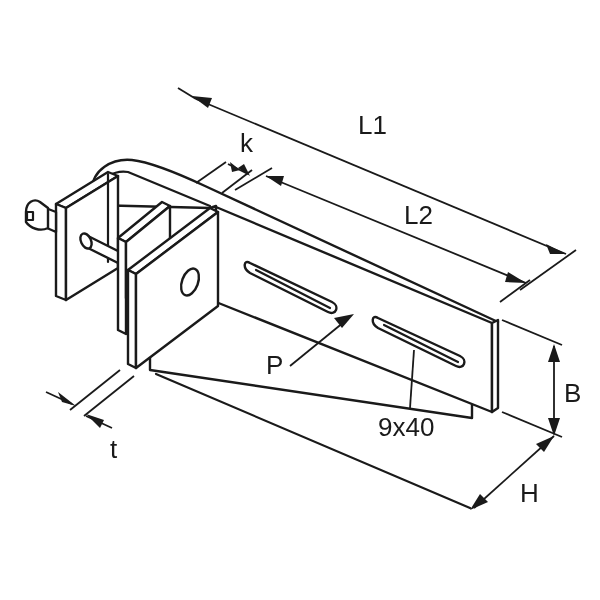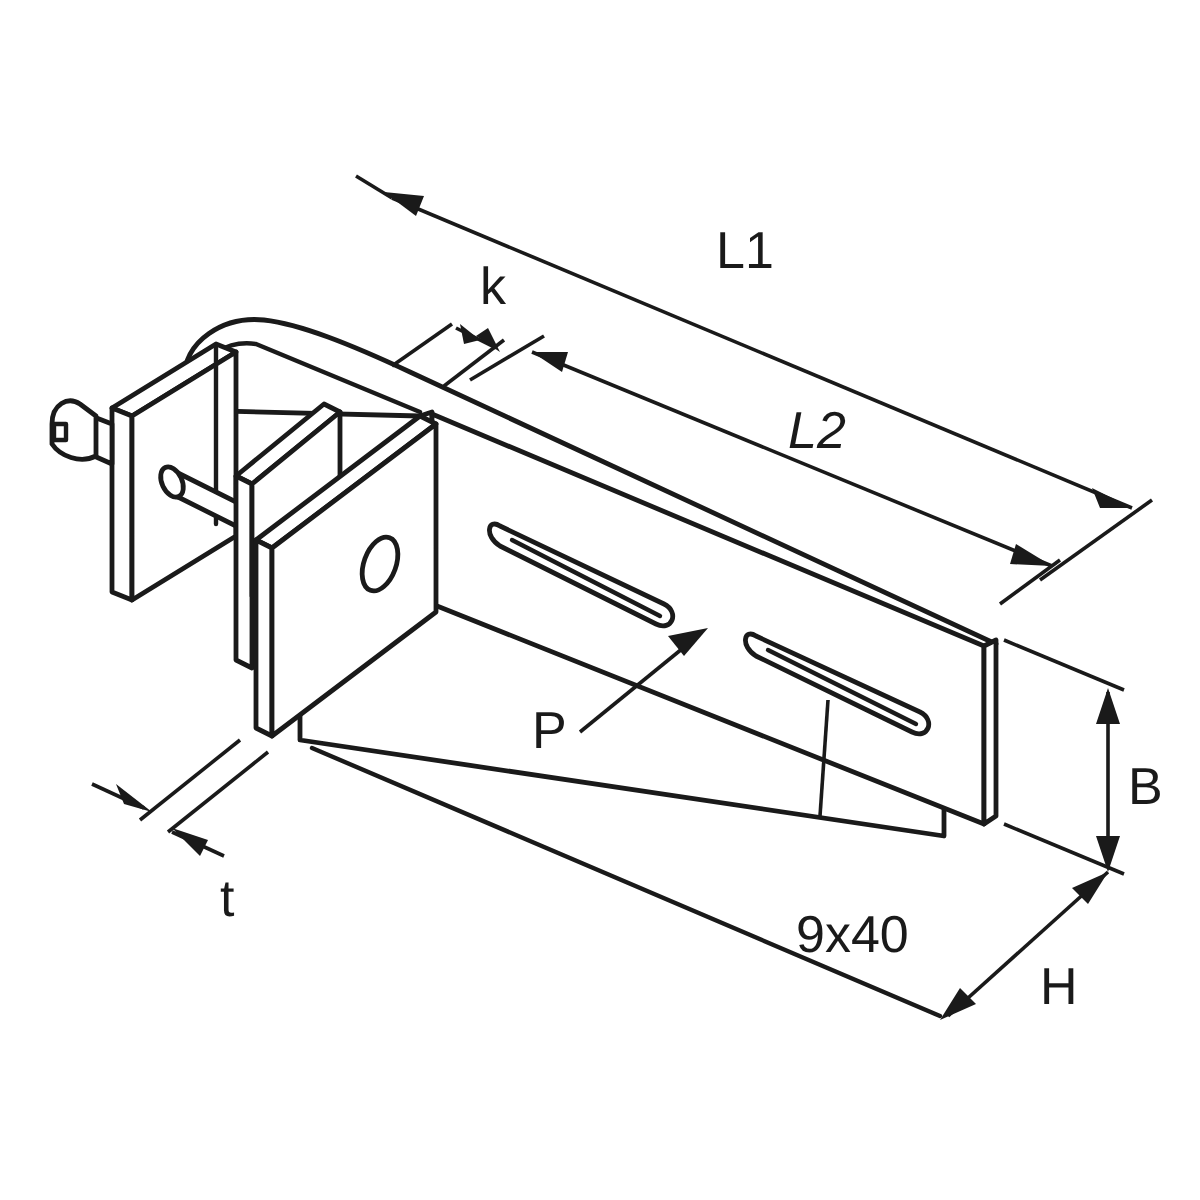--- a/index.html
+++ b/index.html
@@ -121,20 +121,20 @@
       <line class="dim" x1="290" y1="366" x2="344" y2="322"></line>
       <polygon class="arrow" points="354,314 334,318 342,328"></polygon>
     </g>
 
     <g>
       <line class="dim" x1="414" y1="350" x2="410" y2="408"></line>
     </g>
   </svg>
 
   <div class="label" style="left:358px; top:112px;">L1</div>
-  <div class="label" style="left:394px; top:202px;font-style:italic;">L2</div>
+  <div class="label" style="left:404px; top:202px;">L2</div>
   <div class="label" style="left:240px; top:130px;">k</div>
   <div class="label" style="left:266px; top:352px;">P</div>
-  <div class="label" style="left:398px; top:414px;margin-top:40px;">9x40</div>
+  <div class="label" style="left:378px; top:414px;">9x40</div>
   <div class="label" style="left:564px; top:380px;">B</div>
   <div class="label" style="left:520px; top:480px;">H</div>
   <div class="label" style="left:110px; top:436px;">t</div>
 </div>
 
 </body></html>

